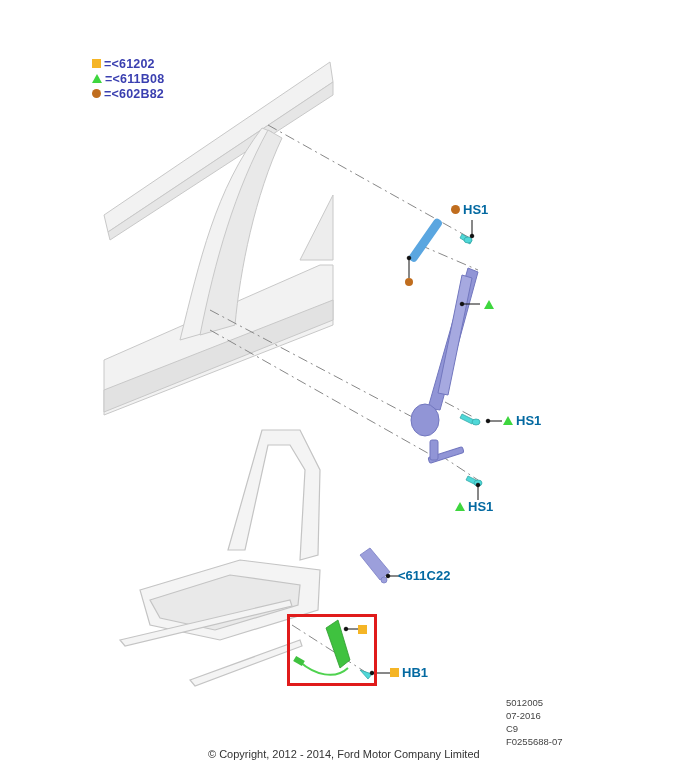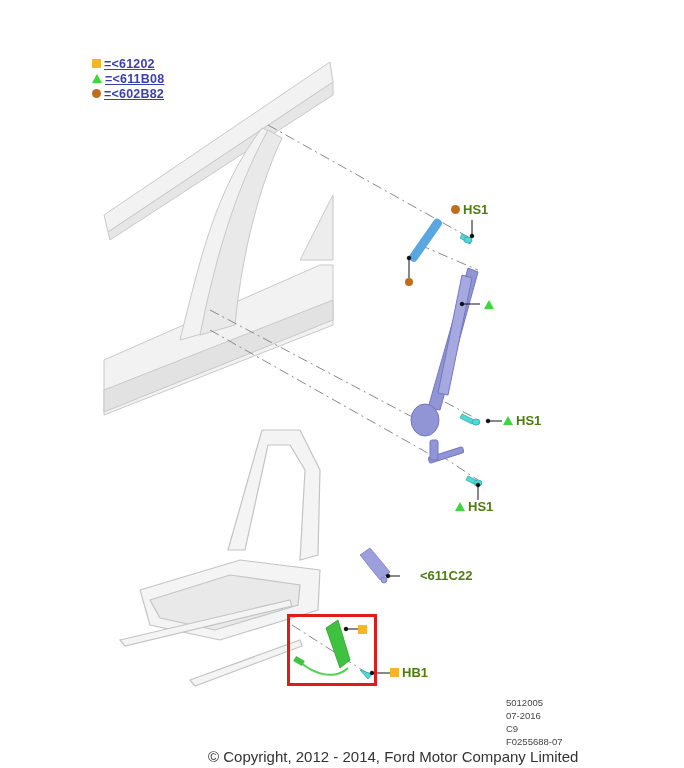--- a/index.html
+++ b/index.html
@@ -1,25 +1,25 @@
 <!DOCTYPE html>
 <html><head>
   <meta charset="utf-8">
   <style>
     html, body { margin: 0; padding: 0; background: #ffffff; }
     body { width: 684px; height: 768px; position: relative; overflow: hidden; font-family: "Liberation Sans", sans-serif; }
     .canvas { position: absolute; left: 0; top: 0; width: 684px; height: 768px; }
     .legend { position: absolute; left: 92px; top: 56px; }
-    .legend-row { display: flex; align-items: center; height: 15px; font-weight: bold; font-size: 12.5px; color: #3a3fb0; letter-spacing: 0.2px; text-decoration: underline; }
+    .legend-row { display: flex; align-items: center; height: 15px; font-weight: bold; font-size: 12.5px; color: #3a3fb0; letter-spacing: 0.2px; }
     .sym { display: inline-block; width: 9px; height: 9px; margin-right: 3px; }
     .sym-square { background: #f5b526; }
     .sym-triangle { width: 0; height: 0; border-left: 5px solid transparent; border-right: 5px solid transparent; border-bottom: 9px solid #3ed63e; background: transparent; }
     .sym-circle { background: #c06d1e; border-radius: 50%; }
-    .callout { position: absolute; font-weight: bold; font-size: 13px; color: #4d7c0f; display: flex; align-items: center; white-space: nowrap; }
-    .footer { position: absolute; left: 208px; top: 748px; font-size: 15px; color: #333; text-align: center; }
+    .callout { position: absolute; font-weight: bold; font-size: 13px; color: #0369a1; display: flex; align-items: center; white-space: nowrap; }
+    .footer { position: absolute; left: 208px; top: 748px; font-size: 11px; color: #333; text-align: center; }
     .docinfo { position: absolute; left: 506px; top: 696px; width: 60px; text-align: left; font-size: 9.5px; color: #444; line-height: 13px; }
     .highlight-box { position: absolute; left: 287px; top: 614px; width: 90px; height: 72px; border: 3px solid #e01b1b; box-sizing: border-box; }
   </style>
 </head>
 <body>
 
 <svg class="canvas" viewBox="0 0 684 768" xmlns="http://www.w3.org/2000/svg">
 
   <g fill="#f2f2f2" stroke="#c8c8c8" stroke-width="1">
     <path d="M104 215 L330 62 L333 82 L108 232 Z"></path>
@@ -130,21 +130,21 @@
 <div class="callout" style="left:503px; top:413px;">
   <span class="sym sym-triangle"></span>
   <span>HS1</span>
 </div>
 
 <div class="callout" style="left:455px; top:499px;">
   <span class="sym sym-triangle"></span>
   <span>HS1</span>
 </div>
 
-<div class="callout" style="left:420px; top:568px;">
+<div class="callout" style="left:398px; top:568px;">
   <span>&lt;611C22</span>
 </div>
 
 <div class="callout" style="left:390px; top:665px;text-align:center;">
   <span class="sym sym-square"></span>
   <span>HB1</span>
 </div>
 
 <div class="highlight-box"></div>
 

